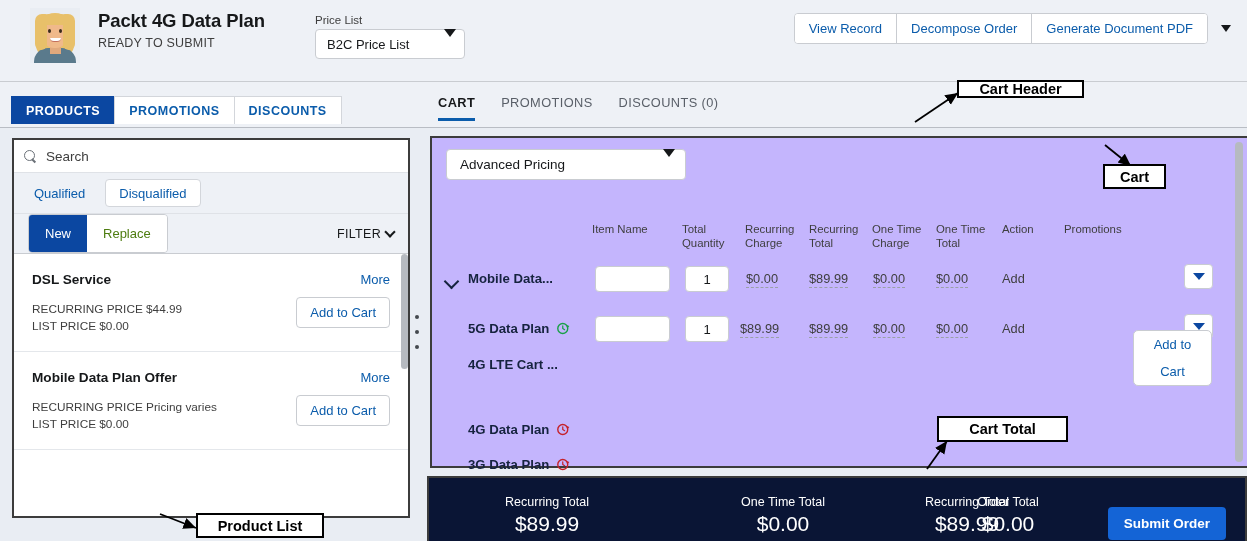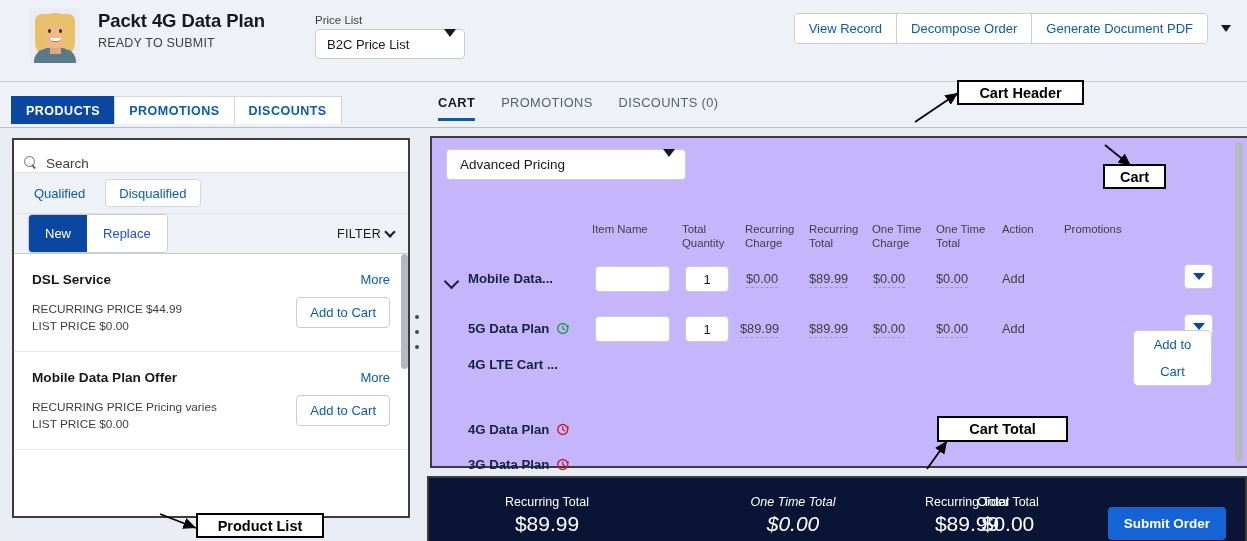--- a/index.html
+++ b/index.html
@@ -178,21 +178,21 @@
 
   
   .left-panel {
     position: absolute; left: 12px; top: 138px;
     width: 398px; height: 380px;
     background: #fff;
     border: 2px solid #3c3c3c;
   }
   .search-row {
     height: 32px; border-bottom: 1px solid #dfe2e7;
-    display: flex; align-items: flex-start; padding: 16px 10px;
+    display: flex; align-items: center; padding: 16px 10px;
     background: #fff;
   }
   .search-ic {
     width: 13px; height: 13px; margin-right: 9px;
     position: relative; flex: none;
   }
   .search-ic::before {
     content: ""; position: absolute; left: 0; top: 0;
     width: 9px; height: 9px;
     border: 1.5px solid #6b7178; border-radius: 50%;
@@ -223,21 +223,21 @@
     height: 40px; background: #eef1f6;
     display: flex; align-items: center; padding: 0 14px;
     border-bottom: 1px solid #c9ccd1;
   }
   .seg {
     display: flex; height: 39px;
     border: 1px solid #c9ccd1; border-radius: 4px; overflow: hidden;
   }
   .seg-btn {
     display: flex; align-items: center; justify-content: center;
-    padding: 0 16px; font-size: 13px; color: #1d4ed8;
+    padding: 0 16px; font-size: 13px; color: #4d7c0f;
     background: #fff; cursor: pointer;
   }
   .seg-btn.active { background: #0b47a1; color: #fff; }
   .filter-link {
     margin-left: auto; display: flex; align-items: center; gap: 5px;
     font-size: 12.5px; color: #16181a; letter-spacing: 0.3px;
     cursor: pointer;
   }
   .chev-dn {
     width: 8px; height: 8px;
@@ -603,21 +603,21 @@
     <span>Add to</span>
     <span>Cart</span>
   </div>
   <div class="cart-vscroll"></div>
 
   <div class="total-bar">
     <div class="tot-item" style="left:448px; width:180px;">
       <div class="tot-label">Recurring Total</div>
       <div class="tot-value">$89.99</div>
     </div>
-    <div class="tot-item" style="left:274px; width:180px;font-style:italic;">
+    <div class="tot-item" style="left:264px; width:180px;">
       <div class="tot-label">One Time Total</div>
       <div class="tot-value">$0.00</div>
     </div>
     <div class="tot-item" style="left:28px; width:180px;">
       <div class="tot-label">Recurring Total</div>
       <div class="tot-value">$89.99</div>
     </div>
     <div class="tot-item" style="left:489px; width:180px;">
       <div class="tot-label">Order Total</div>
       <div class="tot-value">$0.00</div>
@@ -630,18 +630,18 @@
       <marker id="ah" markerWidth="9" markerHeight="9" refX="7" refY="3.2" orient="auto">
         <path d="M0,0 L7,3.2 L0,6.4 z" fill="#000"></path>
       </marker>
     </defs>
     <line x1="915" y1="122" x2="958" y2="93" stroke="#000" stroke-width="1.8" marker-end="url(#ah)"></line>
     <line x1="1105" y1="145" x2="1131" y2="166" stroke="#000" stroke-width="1.8" marker-end="url(#ah)"></line>
     <line x1="927" y1="469" x2="947" y2="441" stroke="#000" stroke-width="1.8" marker-end="url(#ah)"></line>
     <line x1="160" y1="514" x2="196" y2="528" stroke="#000" stroke-width="1.8" marker-end="url(#ah)"></line>
   </svg>
 
-  <div class="callout" style="left:957px; top:80px; width:127px; height:25px;">Cart Header</div>
+  <div class="callout" style="left:957px; top:80px; width:127px; height:18px;">Cart Header</div>
   <div class="callout" style="left:1103px; top:164px; width:63px; height:25px;">Cart</div>
   <div class="callout" style="left:937px; top:416px; width:131px; height:26px;">Cart Total</div>
   <div class="callout" style="left:196px; top:513px; width:128px; height:25px;">Product List</div>
 
 </div>
 
 </body></html>

